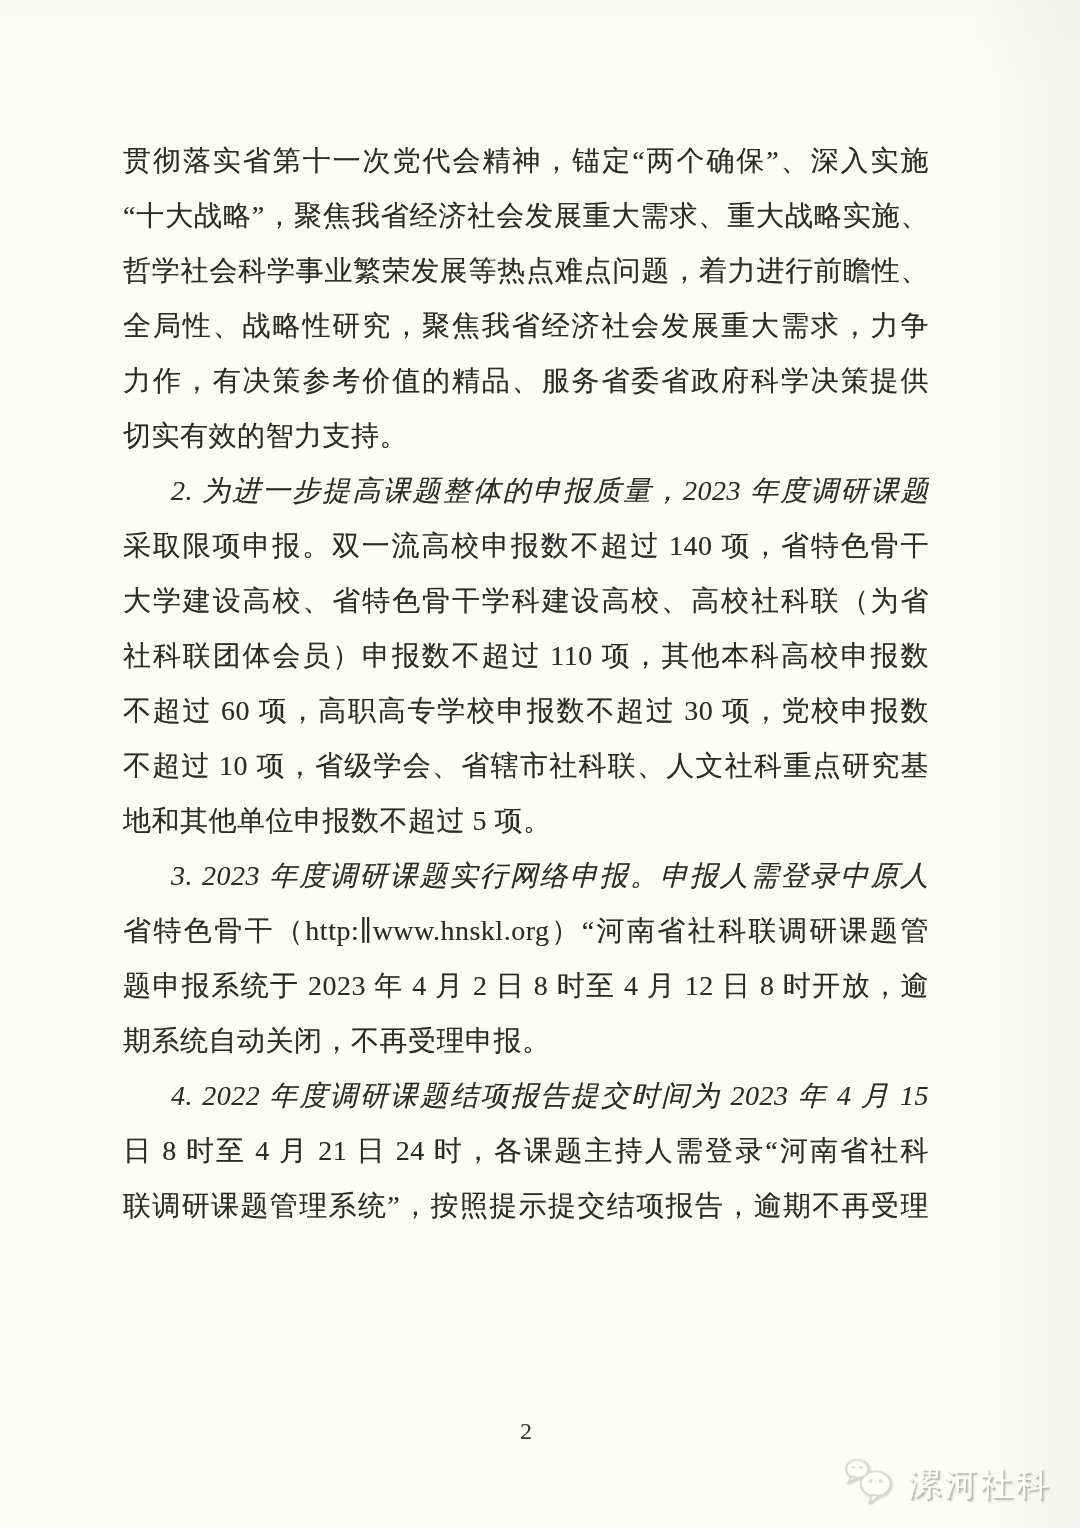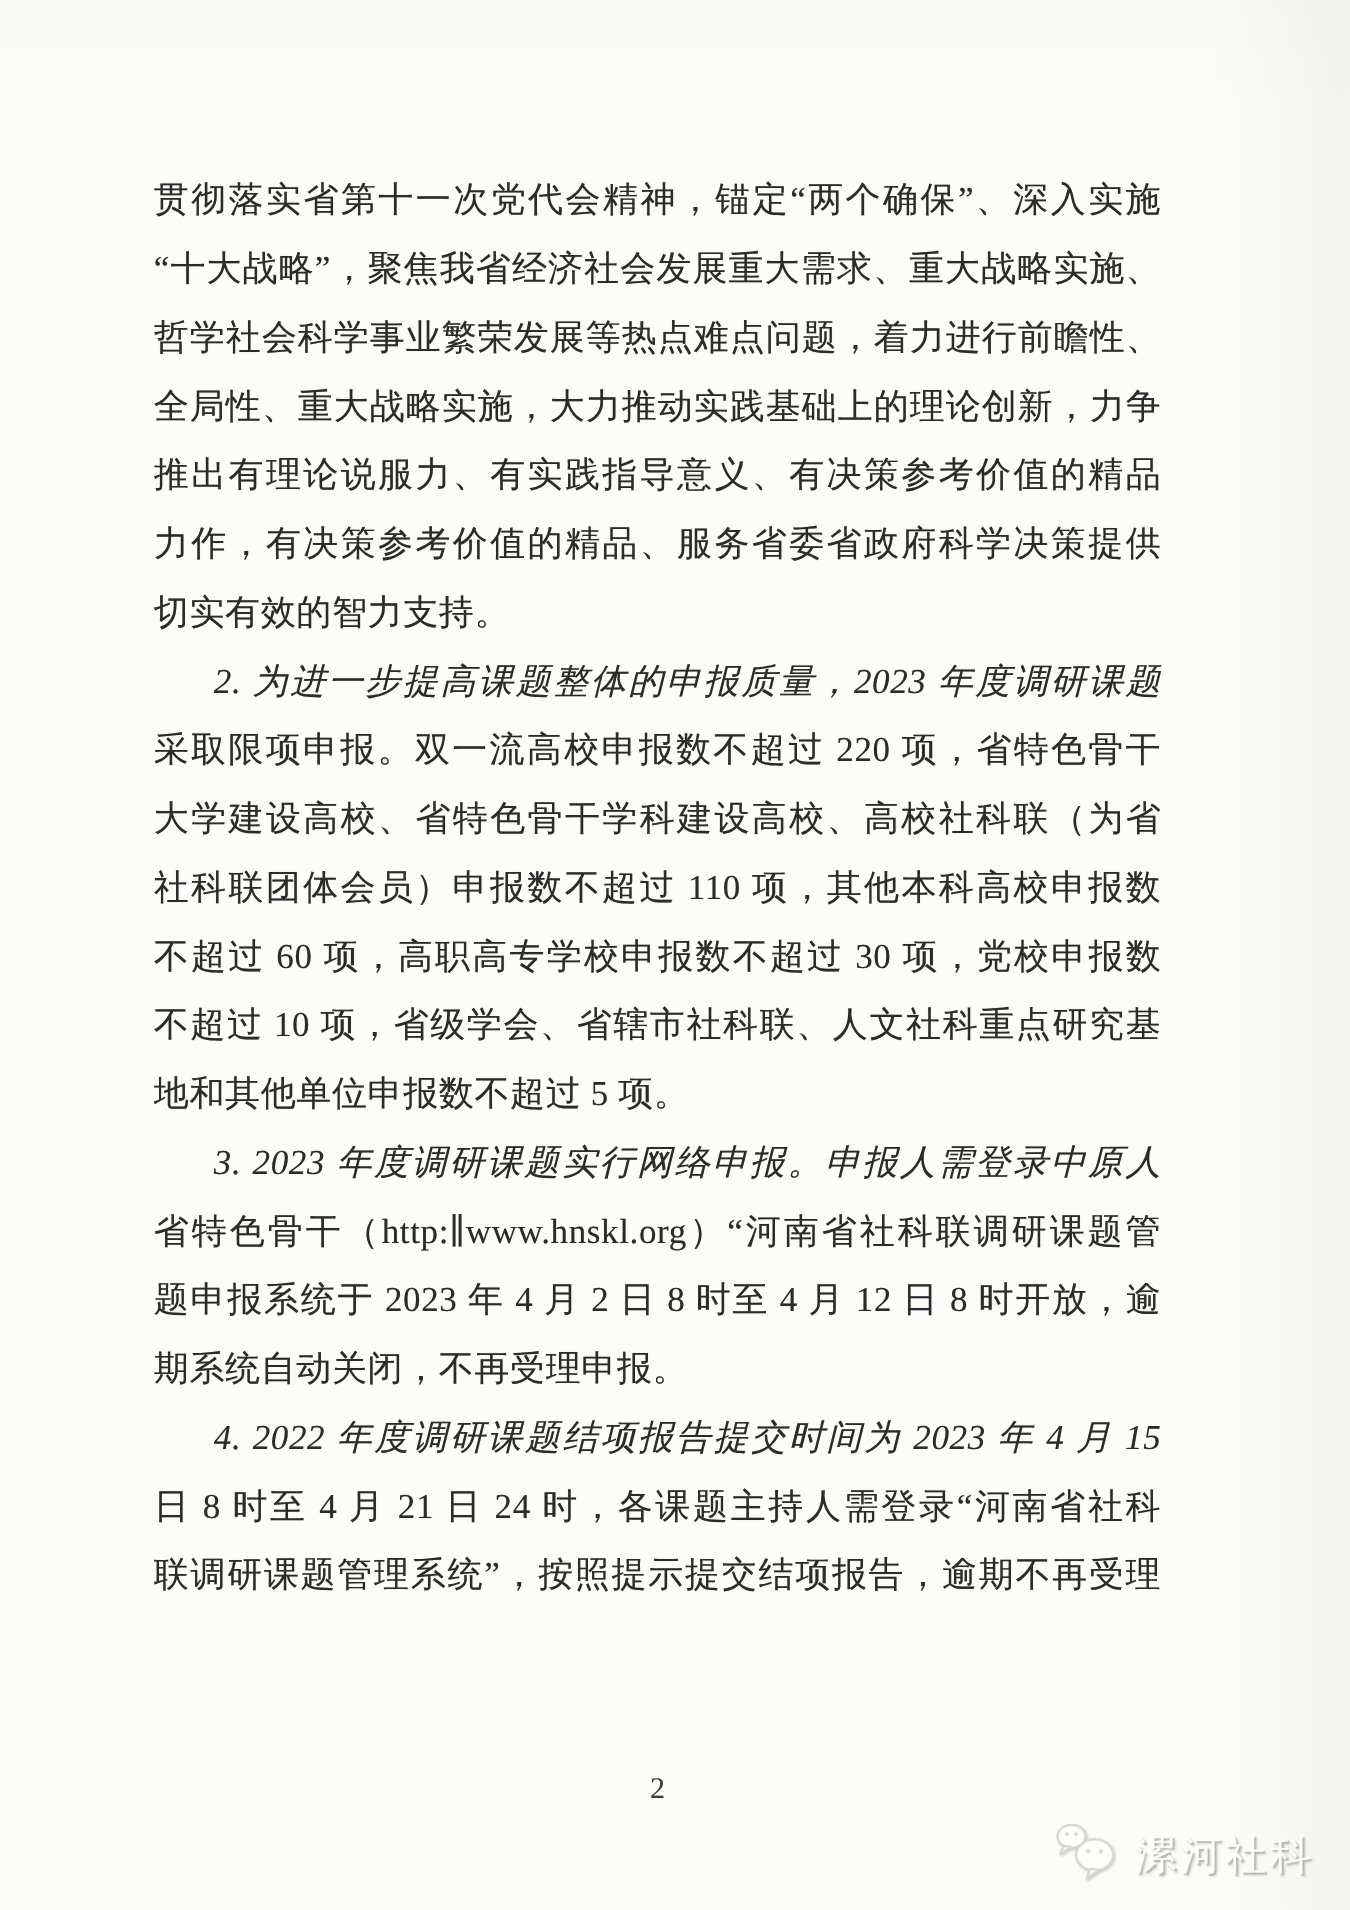--- a/index.html
+++ b/index.html
@@ -75,28 +75,27 @@
 </head>
 <body>
 
 <div class="scan-page">
 
   <div class="doc-body">
       <div class="para">
         <div class="line fill">贯彻落实省第十一次党代会精神，锚定“两个确保”、深入实施</div>
         <div class="line fill">“十大战略”，聚焦我省经济社会发展重大需求、重大战略实施、</div>
         <div class="line fill">哲学社会科学事业繁荣发展等热点难点问题，着力进行前瞻性、</div>
-        <div class="line fill">全局性、重大战略实施，大力推动实践基础上的理论创新，力争</div>
-        <div class="line fill">推出有理论说服力、有实践指导意义、有决策参考价值的精品</div>
+        <div class="line fill">全局性、战略性研究，聚焦我省经济社会发展重大需求，力争</div>
         <div class="line fill">力作，有决策参考价值的精品、服务省委省政府科学决策提供</div>
         <div class="line">切实有效的智力支持。</div>
       </div>
       <div class="para indent">
         <div class="line fill">2. 为进一步提高课题整体的申报质量，2023 年度调研课题</div>
-        <div class="line fill">采取限项申报。双一流高校申报数不超过 220 项，省特色骨干</div>
+        <div class="line fill">采取限项申报。双一流高校申报数不超过 140 项，省特色骨干</div>
         <div class="line fill">大学建设高校、省特色骨干学科建设高校、高校社科联（为省</div>
         <div class="line fill">社科联团体会员）申报数不超过 110 项，其他本科高校申报数</div>
         <div class="line fill">不超过 60 项，高职高专学校申报数不超过 30 项，党校申报数</div>
         <div class="line fill">不超过 10 项，省级学会、省辖市社科联、人文社科重点研究基</div>
         <div class="line">地和其他单位申报数不超过 5 项。</div>
       </div>
       <div class="para indent">
         <div class="line fill">3. 2023 年度调研课题实行网络申报。申报人需登录中原人</div>
         <div class="line fill">省特色骨干（http:∥www.hnskl.org）“河南省社科联调研课题管</div>
         <div class="line fill">题申报系统于 2023 年 4 月 2 日 8 时至 4 月 12 日 8 时开放，逾</div>

